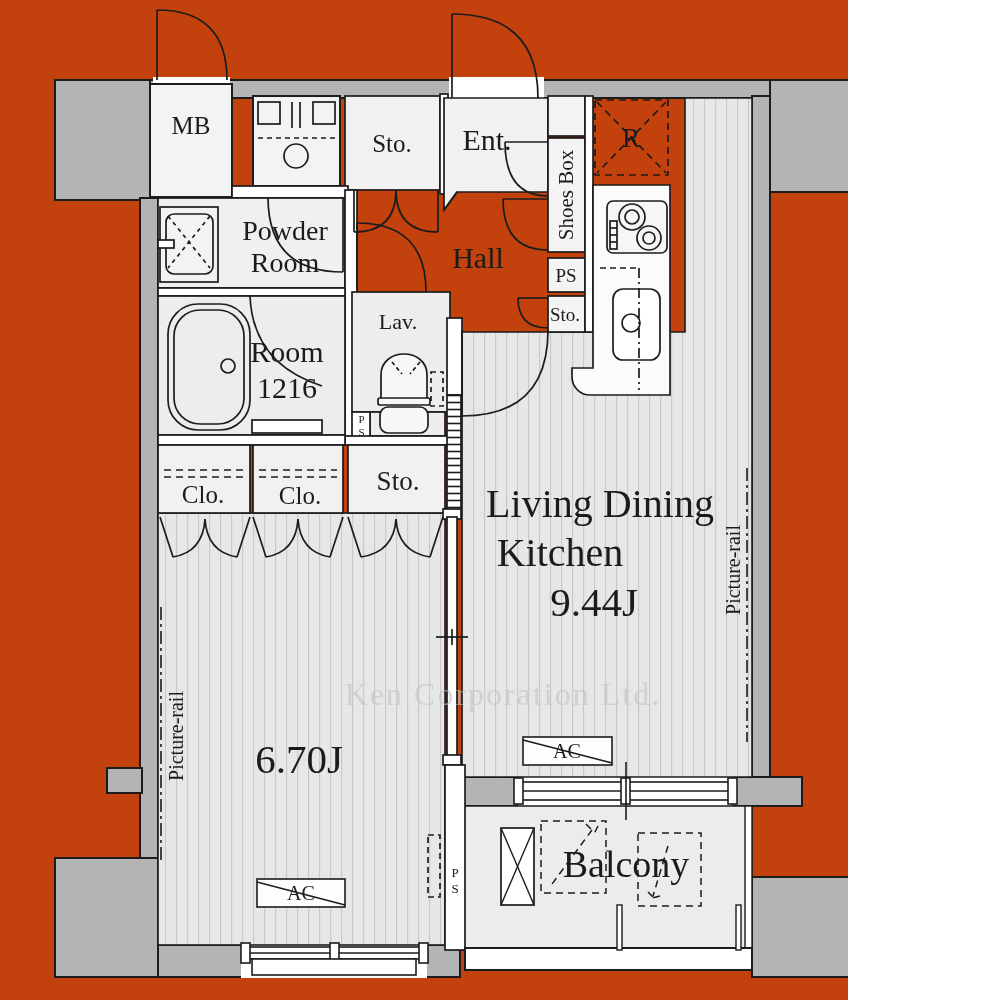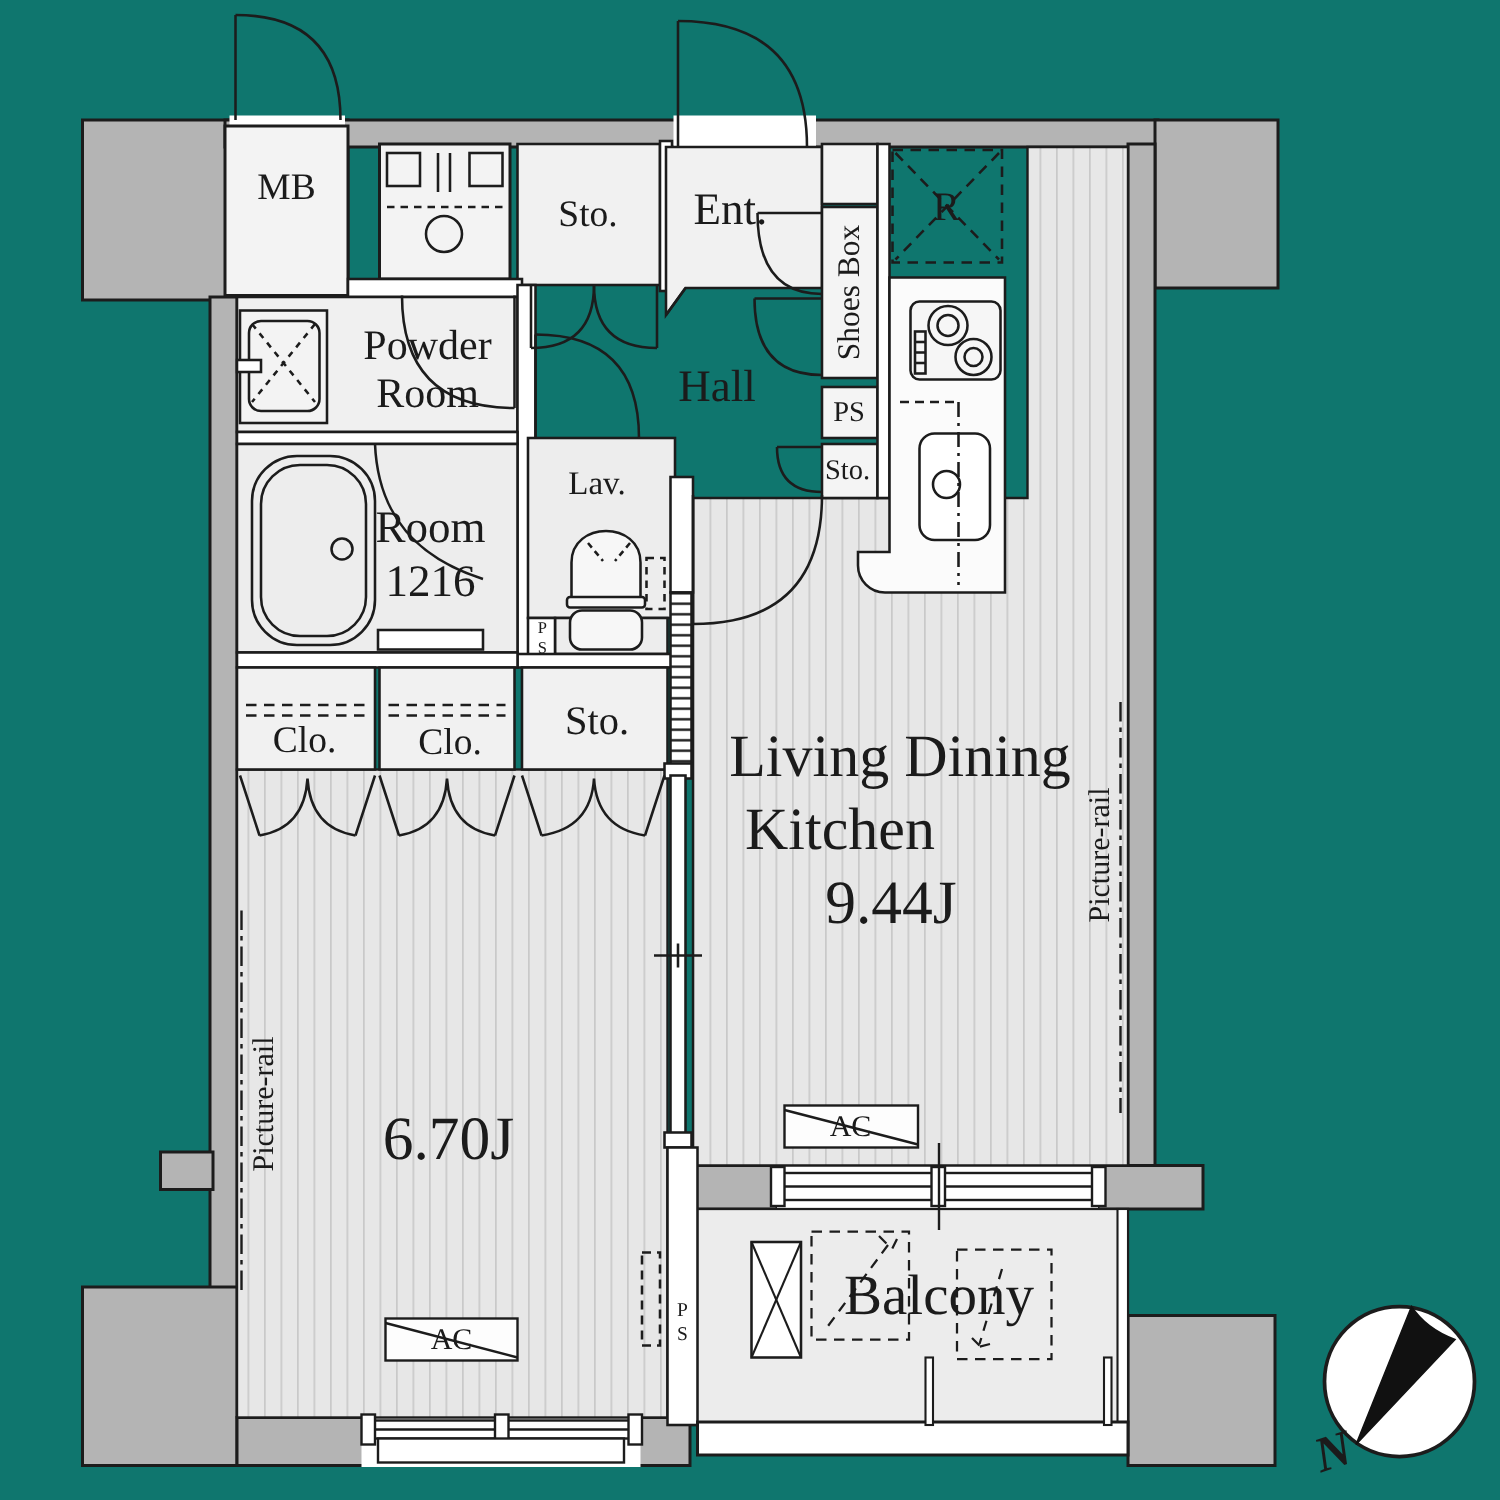--- a/index.html
+++ b/index.html
@@ -1,17 +1,17 @@
 <!DOCTYPE html>
 <html><head>
 <meta charset="utf-8">
 <style>
   html,body{margin:0;padding:0;background:#fff;}
-  #plan{position:relative;width:1000px;height:1000px;background:#0f766e;overflow:hidden;
-        font-family:"Liberation Serif", serif;}
+  #plan{position:relative;width:800px;height:1000px;background:#c2410c;overflow:hidden;
+        font-family:"Liberation Serif", serif;padding-left:48px;}
   #plan svg{position:absolute;left:0;top:0;}
   .lbl{position:absolute;transform:translate(-50%,-50%);color:#1b1b1b;white-space:nowrap;
        line-height:1;font-family:"Liberation Serif", serif;}
   .vert{transform:translate(-50%,-50%) rotate(-90deg);}
   .stack{writing-mode:vertical-rl;text-orientation:upright;letter-spacing:1px;}
   .watermark{color:#c5c5c5;opacity:.65;letter-spacing:2px;}
   .compass-n{font-style:italic;font-weight:bold;transform:translate(-50%,-50%) rotate(-18deg);}
 </style>
 </head>
 <body>
@@ -268,14 +268,15 @@
 <div class="lbl" style="left:560px;top:553px;font-size:40px">Kitchen</div>
 <div class="lbl" style="left:594px;top:602px;font-size:41px">9.44J</div>
 <div class="lbl vert" style="left:733px;top:570px;font-size:20px">Picture-rail</div>
 <div class="lbl vert" style="left:176px;top:736px;font-size:20px">Picture-rail</div>
 <div class="lbl" style="left:299px;top:759px;font-size:41px">6.70J</div>
 <div class="lbl" style="left:567px;top:751px;font-size:20px">AC</div>
 <div class="lbl" style="left:301px;top:893px;font-size:20px">AC</div>
 <div class="lbl stack" style="left:455px;top:881px;font-size:13px">PS</div>
 <div class="lbl" style="left:626px;top:864px;font-size:38px">Balcony</div>
 <div class="lbl compass-n" style="left:889px;top:969px;font-size:33px">N</div>
+<div class="lbl watermark" style="left:503px;top:694px;font-size:32px">Ken Corporation Ltd.</div>
 
 </div>
 
 </body></html>

